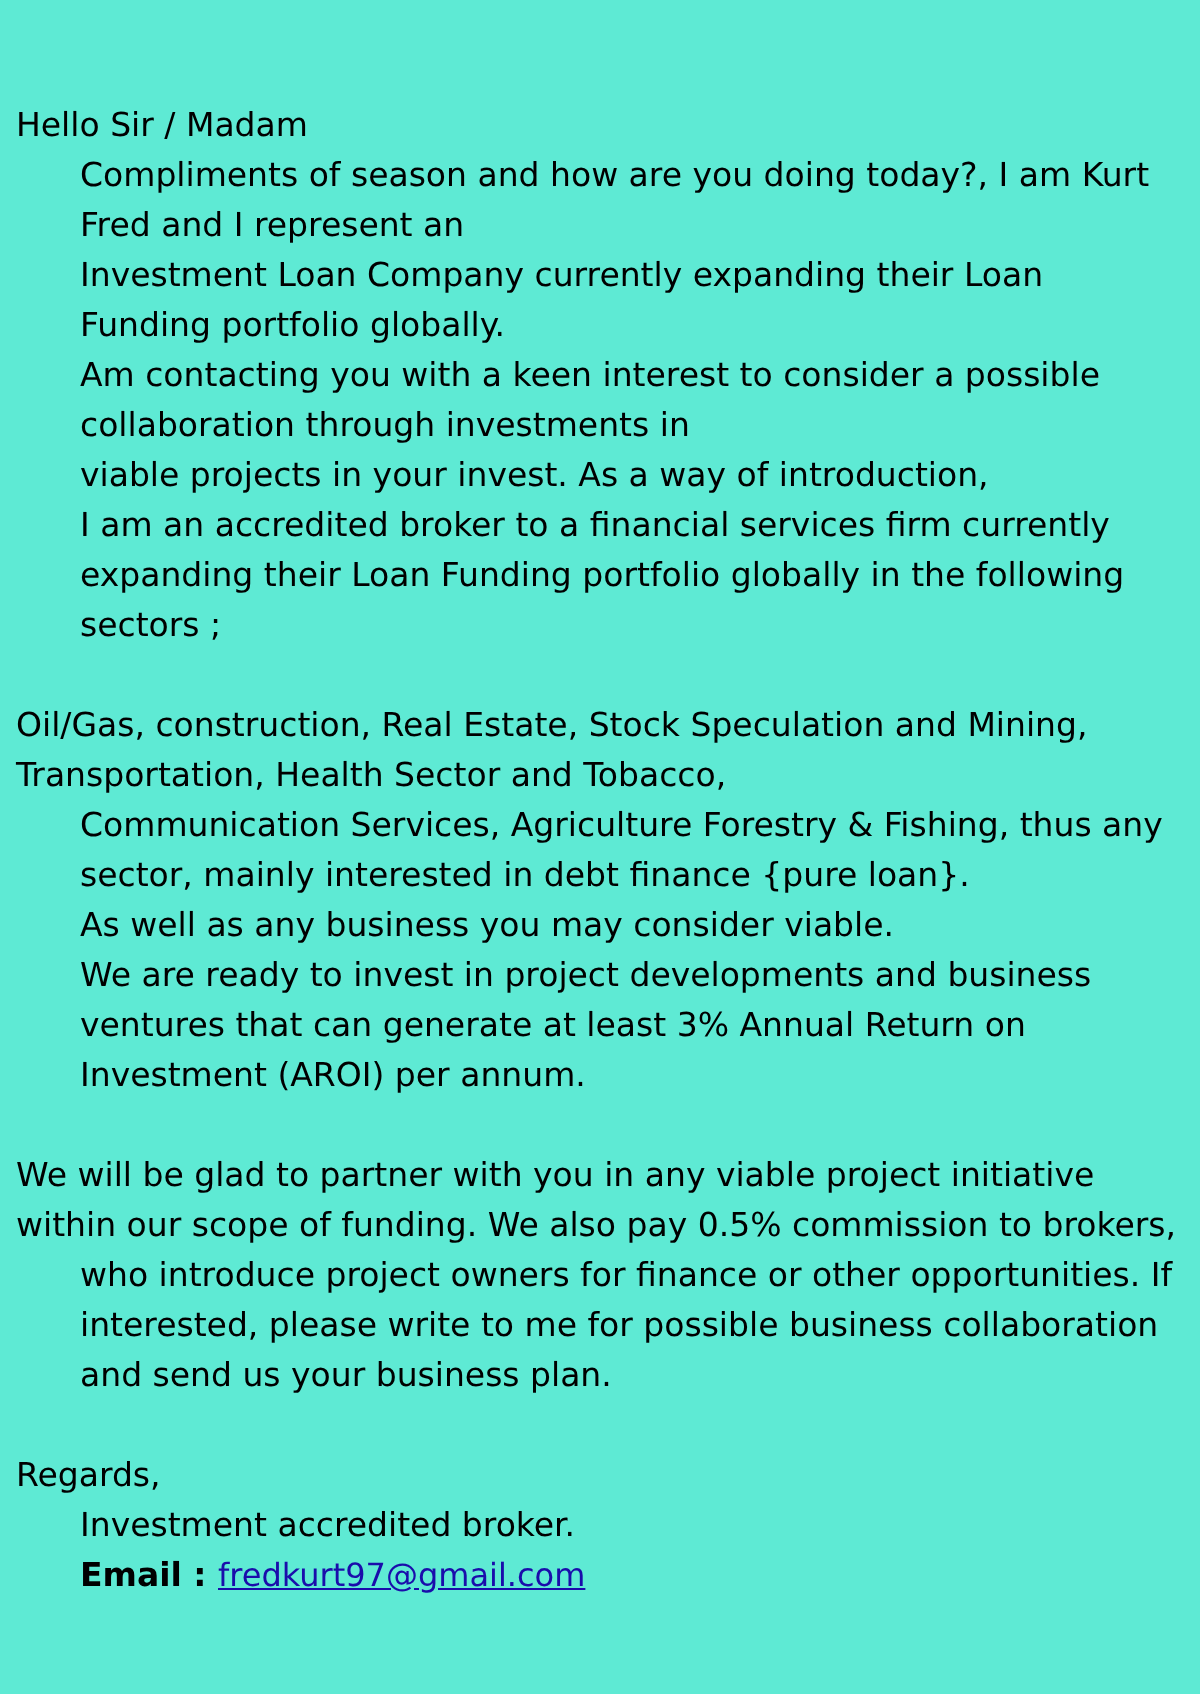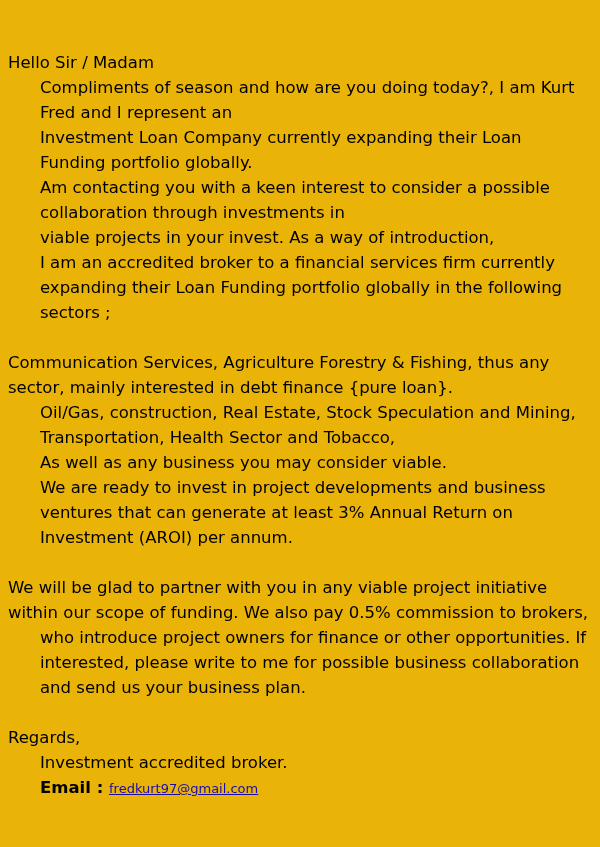--- a/index.html
+++ b/index.html
@@ -11,21 +11,21 @@
     width: 600px;
     min-height: 847px;
     font-family: "DejaVu Sans", sans-serif;
     color: #000000;
   }
   .page {
     width: 600px;
     min-height: 847px;
     box-sizing: border-box;
     padding: 50px 8px 8px 8px;
-    background: #eab308;
+    background: #5eead4;
   }
   .message-body {
     font-size: 16.5px;
     line-height: 25px;
     color: #000000;
   }
   .para {
     margin: 0;
     padding: 0;
   }
@@ -39,40 +39,40 @@
   .email-line {
     white-space: nowrap;
   }
   .email-label {
     display: inline;
     font-weight: bold;
   }
   a.email-link {
     color: #1a0dab;
     text-decoration: underline;
-    font-size: 13px;
+    font-size: 16px;
   }
 </style>
 </head>
 <body>
 
 <div class="page">
   <div class="message-body">
 
     <p class="para">Hello Sir / Madam</p>
     <p class="para">Compliments of season and how are you  doing today?, I am Kurt Fred and  I represent an</p>
     <p class="para">Investment Loan Company currently expanding their Loan Funding portfolio globally.</p>
     <p class="para">Am contacting you with a keen interest to consider a possible collaboration through investments in</p>
     <p class="para">viable projects in your invest. As a way of introduction,</p>
     <p class="para">I am an accredited broker to a financial services firm currently expanding their Loan Funding portfolio globally in the following sectors ;</p>
 
     <div class="spacer"></div>
 
+    <p class="para">Oil/Gas, construction, Real Estate, Stock Speculation and Mining, Transportation, Health Sector and Tobacco,</p>
     <p class="para">Communication Services, Agriculture Forestry &amp; Fishing, thus any sector, mainly interested in debt finance {pure loan}.</p>
-    <p class="para">Oil/Gas, construction, Real Estate, Stock Speculation and Mining, Transportation, Health Sector and Tobacco,</p>
     <p class="para">As well as any business you may consider viable.</p>
     <p class="para">We are ready to invest in project developments and business ventures that can generate at least 3% Annual Return on Investment (AROI) per annum.</p>
 
     <div class="spacer"></div>
 
     <p class="para">We will be glad to partner with you in any viable project initiative within our scope of funding. We also pay 0.5% commission to brokers,</p>
     <p class="para">who introduce project owners for finance or other opportunities. If interested, please write to me for possible business collaboration and send us your business plan.</p>
 
     <div class="spacer"></div>
 

